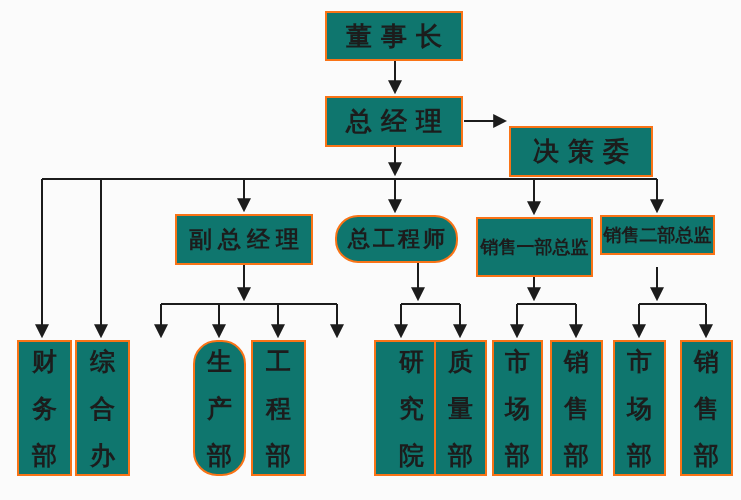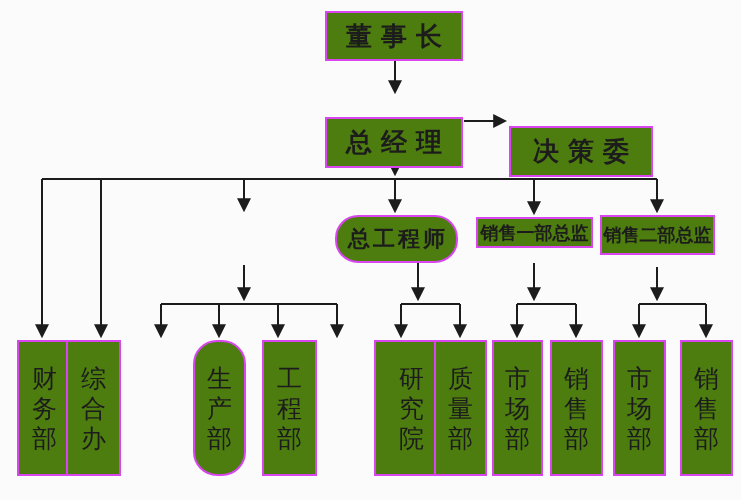--- a/index.html
+++ b/index.html
@@ -5,34 +5,34 @@
   html,body{margin:0;padding:0;}
   body{
     width:741px;height:500px;position:relative;overflow:hidden;
     background:#fbfbfb;
     font-family:"Liberation Sans","DejaVu Sans",sans-serif;
     color:#1c1c1c;
   }
   #stage{position:absolute;inset:0;width:741px;height:500px;}
   .node{
     position:absolute;box-sizing:border-box;
-    background:#4d7c0f;border:2px solid #d946ef;
+    background:#0f766e;border:2px solid #f97316;
     display:flex;align-items:center;justify-content:center;
   }
   .node .label{
     font-weight:700;white-space:nowrap;
   }
   .f-lg .label{font-size:26px;letter-spacing:9px;margin-right:-9px;}
   .f-md .label{font-size:23px;letter-spacing:6px;margin-right:-6px;}
   .f-ce .label{font-size:22px;letter-spacing:3px;margin-right:-3px;}
   .f-sm .label{font-size:18px;letter-spacing:0;}
   .dept{top:340px;height:136px;}
   .dept .vlabel{
     display:block;width:1.15em;margin:0 auto;
-    font-size:25px;line-height:30px;font-weight:400;
+    font-size:25px;line-height:47px;font-weight:700;
     word-break:break-all;text-align:center;
   }
   #connectors{position:absolute;left:0;top:0;pointer-events:none;}
 </style>
 </head>
 <body>
 
 <div id="stage">
 
   <svg id="connectors" width="741" height="500" viewBox="0 0 741 500">
@@ -79,47 +79,50 @@
       <path d="M639,304 L706,304"></path>
       <path d="M639,304 L639,334" marker-end="url(#ah)"></path>
       <path d="M706,304 L706,334" marker-end="url(#ah)"></path>
     </g>
   </svg>
 
   <div class="node f-lg" style="left:325px;top:11px;width:138px;height:50px;">
     <span class="label">董事长</span>
   </div>
 
-  <div class="node f-lg" style="left:325px;top:96px;width:138px;height:51px;margin-top:21px;">
+  <div class="node f-lg" style="left:325px;top:96px;width:138px;height:51px;">
     <span class="label">总经理</span>
   </div>
   <div class="node f-lg" style="left:509px;top:96px;width:144px;height:51px;margin-top:30px;">
     <span class="label">决策委</span>
   </div>
 
+  <div class="node f-md" style="left:175px;top:214px;width:138px;height:51px;">
+    <span class="label">副总经理</span>
+  </div>
   <div class="node f-ce" style="left:335px;top:215px;width:123px;height:48px;border-radius:23px;">
     <span class="label">总工程师</span>
   </div>
-  <div class="node f-sm" style="left:476px;top:217px;width:117px;height:31px;">
+  <div class="node f-sm" style="left:476px;top:217px;width:117px;height:60px;">
     <span class="label">销售一部总监</span>
   </div>
   <div class="node f-sm" style="left:600px;top:215px;width:115px;height:40px;">
     <span class="label">销售二部总监</span>
   </div>
 
   <div class="node dept" style="left:17px;width:55px;">
     <span class="vlabel">财务部</span>
   </div>
-  <div class="node dept" style="left:66px;width:55px;">
+  <div class="node dept" style="left:75px;width:55px;">
     <span class="vlabel">综合办</span>
   </div>
   <div class="node dept" style="left:193px;width:53px;border-radius:24px;">
     <span class="vlabel">生产部</span>
   </div>
-  <div class="node dept" style="left:251px;width:55px;margin-left:11px;">
+  <div class="node dept" style="left:251px;width:55px;">
     <span class="vlabel">工程部</span>
   </div>
   <div class="node dept" style="left:374px;width:75px;">
     <span class="vlabel">研究院</span>
   </div>
   <div class="node dept" style="left:434px;width:53px;">
     <span class="vlabel">质量部</span>
   </div>
   <div class="node dept" style="left:492px;width:51px;">
     <span class="vlabel">市场部</span>

